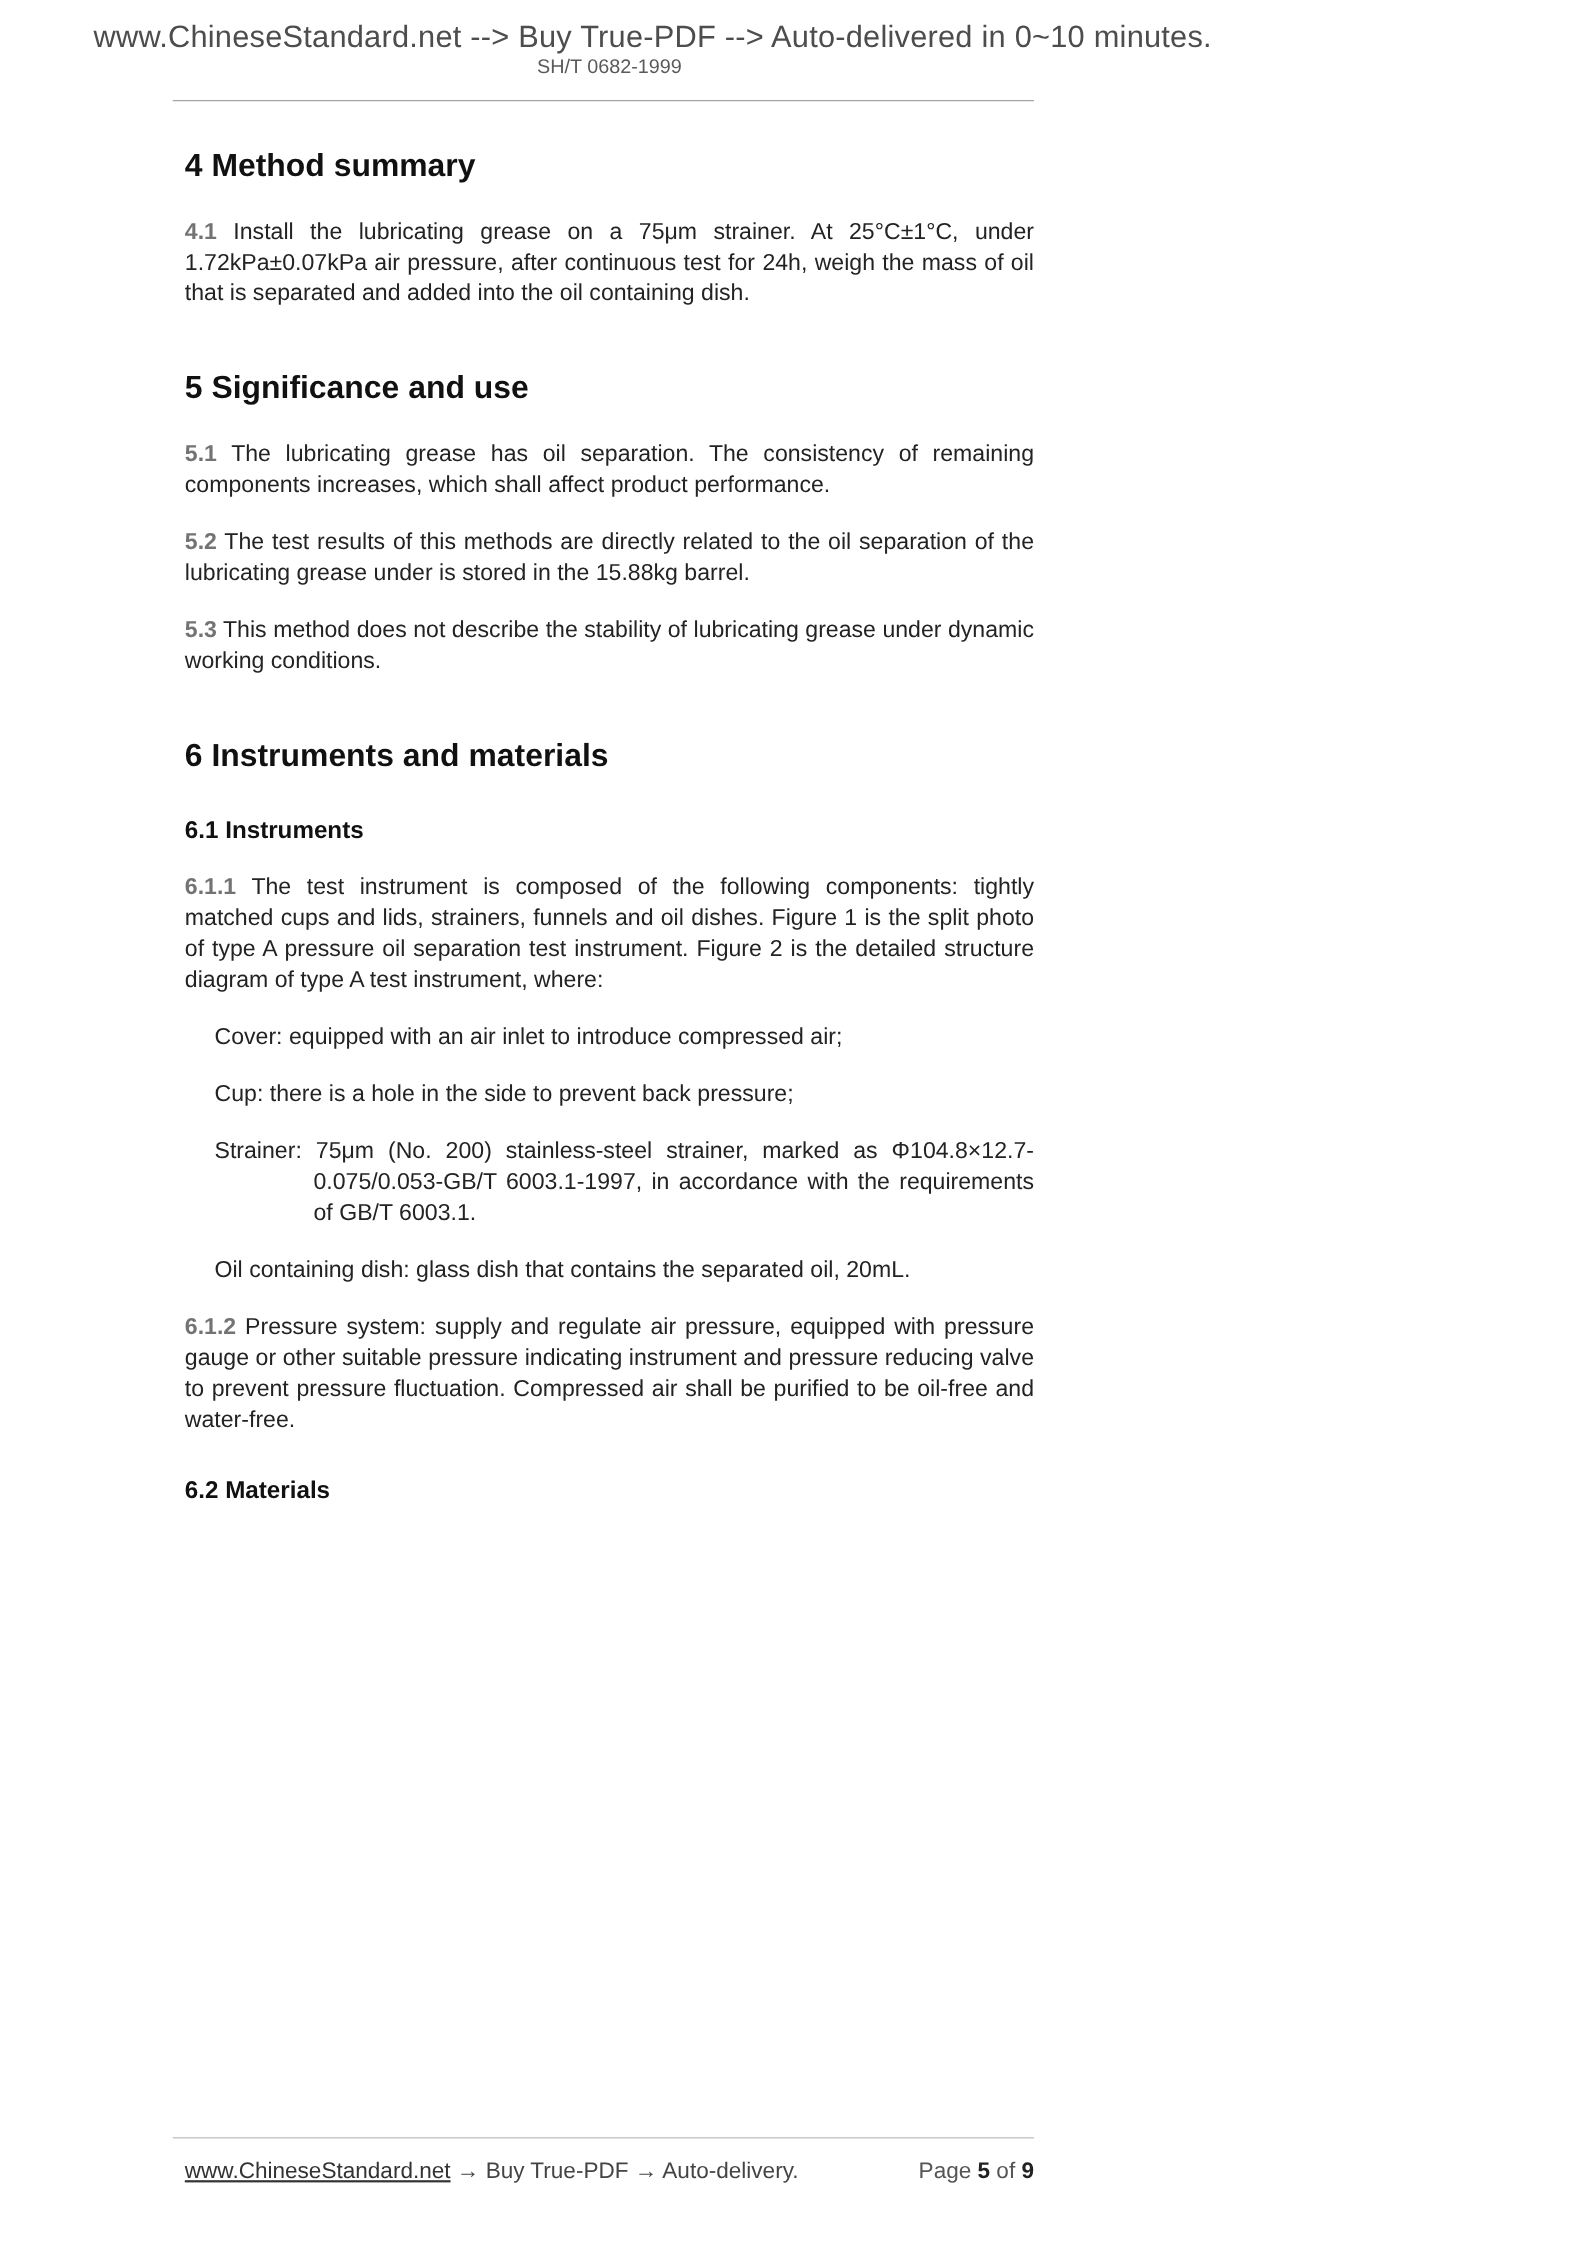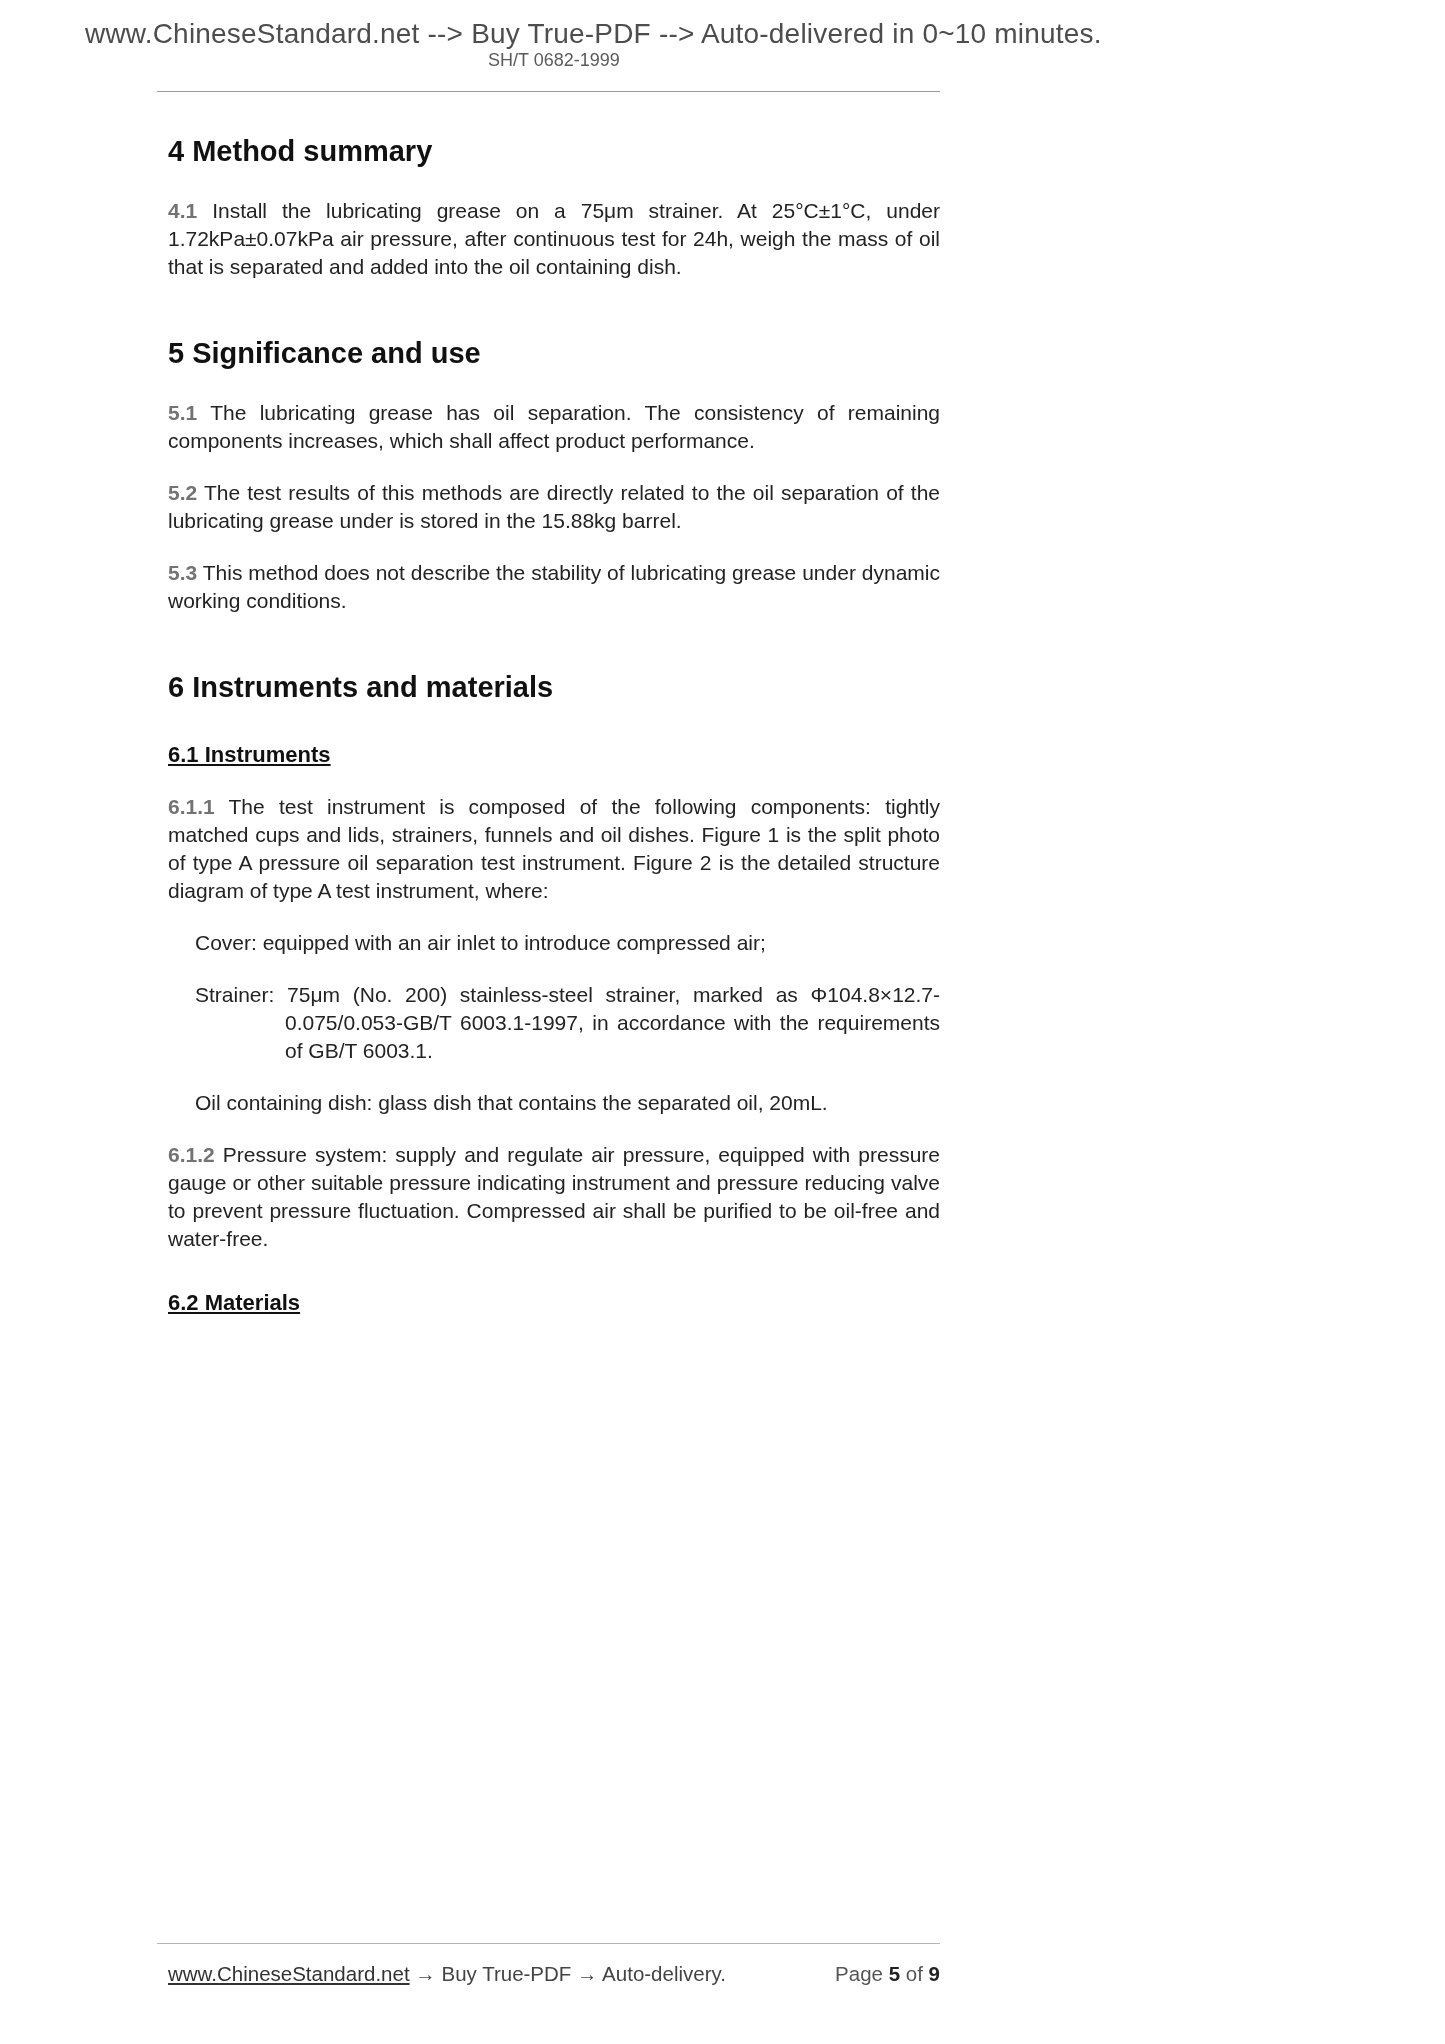--- a/index.html
+++ b/index.html
@@ -67,21 +67,20 @@
     text-align: left;
   }
   .content h1.sect { margin-top: 54px; }
   .content h2 {
     font-size: 22px;
     line-height: 28px;
     margin: 36px 0 24px 0;
     color: #111;
     font-weight: bold;
     text-align: left;
-    text-decoration: underline;
   }
   .content p { margin: 24px 0; }
   .content p b { color: #737373; }
   .item { margin-left: 27px !important; }
   .hang {
     margin-left: 27px !important;
     padding-left: 90px;
     text-indent: -90px;
   }
   .footer-row {
@@ -127,20 +126,21 @@
     <p><b>5.3</b> <span>This method does not describe the stability of lubricating grease under dynamic working conditions.</span></p>
 
     <h1 class="sect">6 Instruments and materials</h1>
 
     <h2>6.1 Instruments</h2>
 
     <p><b>6.1.1</b> <span>The test instrument is composed of the following components: tightly matched cups and lids, strainers, funnels and oil dishes. Figure 1 is the split photo of type A pressure oil separation test instrument. Figure 2 is the detailed structure diagram of type A test instrument, where:</span></p>
 
     <p class="item">Cover: equipped with an air inlet to introduce compressed air;</p>
 
+    <p class="item">Cup: there is a hole in the side to prevent back pressure;</p>
 
 
     <p class="hang"><span>Strainer:</span> <span>75μm (No. 200) stainless-steel strainer, marked as Φ104.8×12.7-0.075/0.053-GB/T 6003.1-1997, in accordance with the requirements of GB/T 6003.1.</span></p>
 
     <p class="item">Oil containing dish: glass dish that contains the separated oil, 20mL.</p>
 
     <p><b>6.1.2</b> <span>Pressure system: supply and regulate air pressure, equipped with pressure gauge or other suitable pressure indicating instrument and pressure reducing valve to prevent pressure fluctuation. Compressed air shall be purified to be oil-free and water-free.</span></p>
 
     <h2>6.2 Materials</h2>
 

